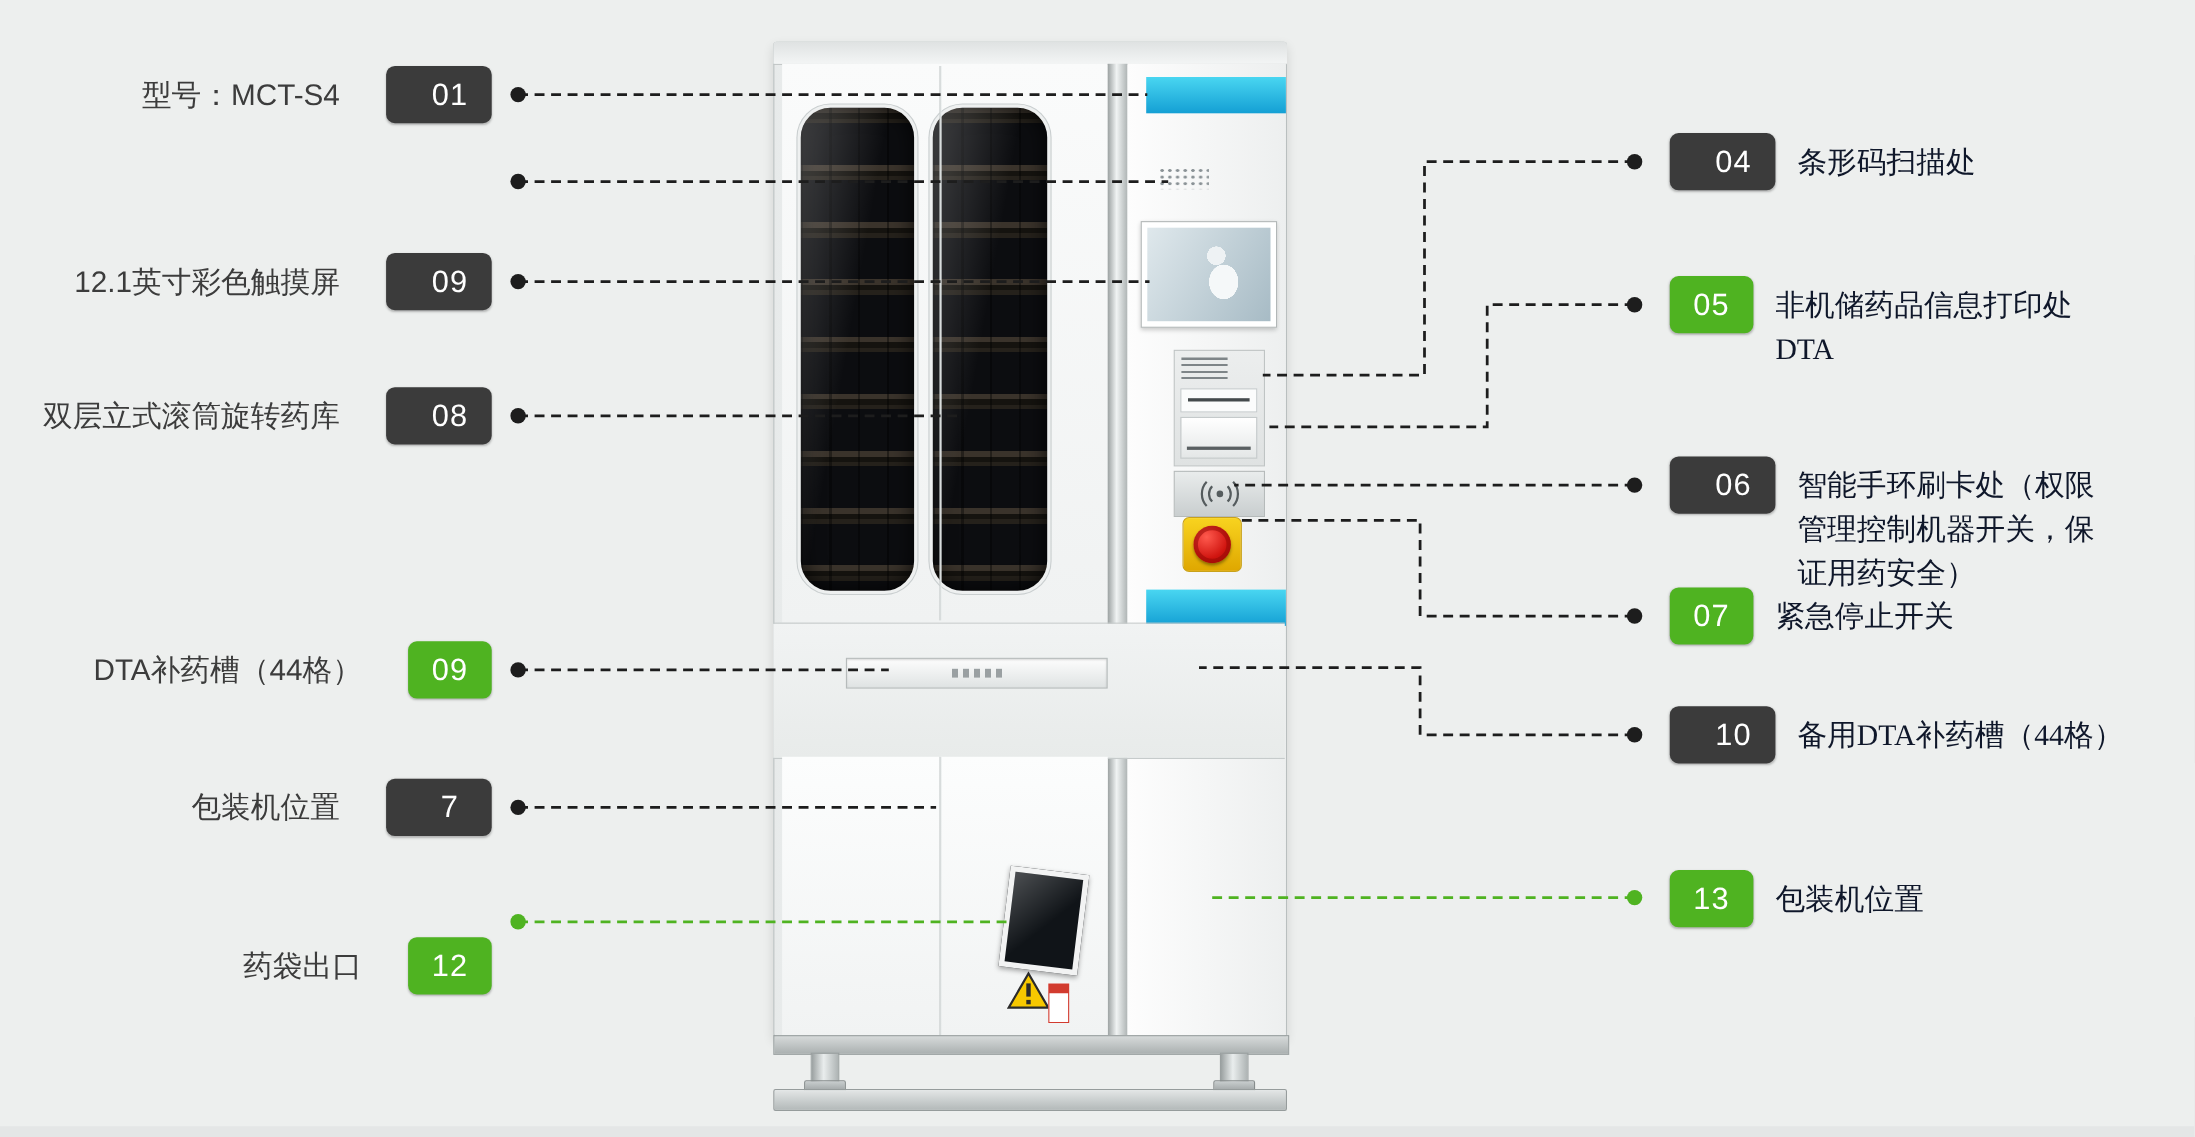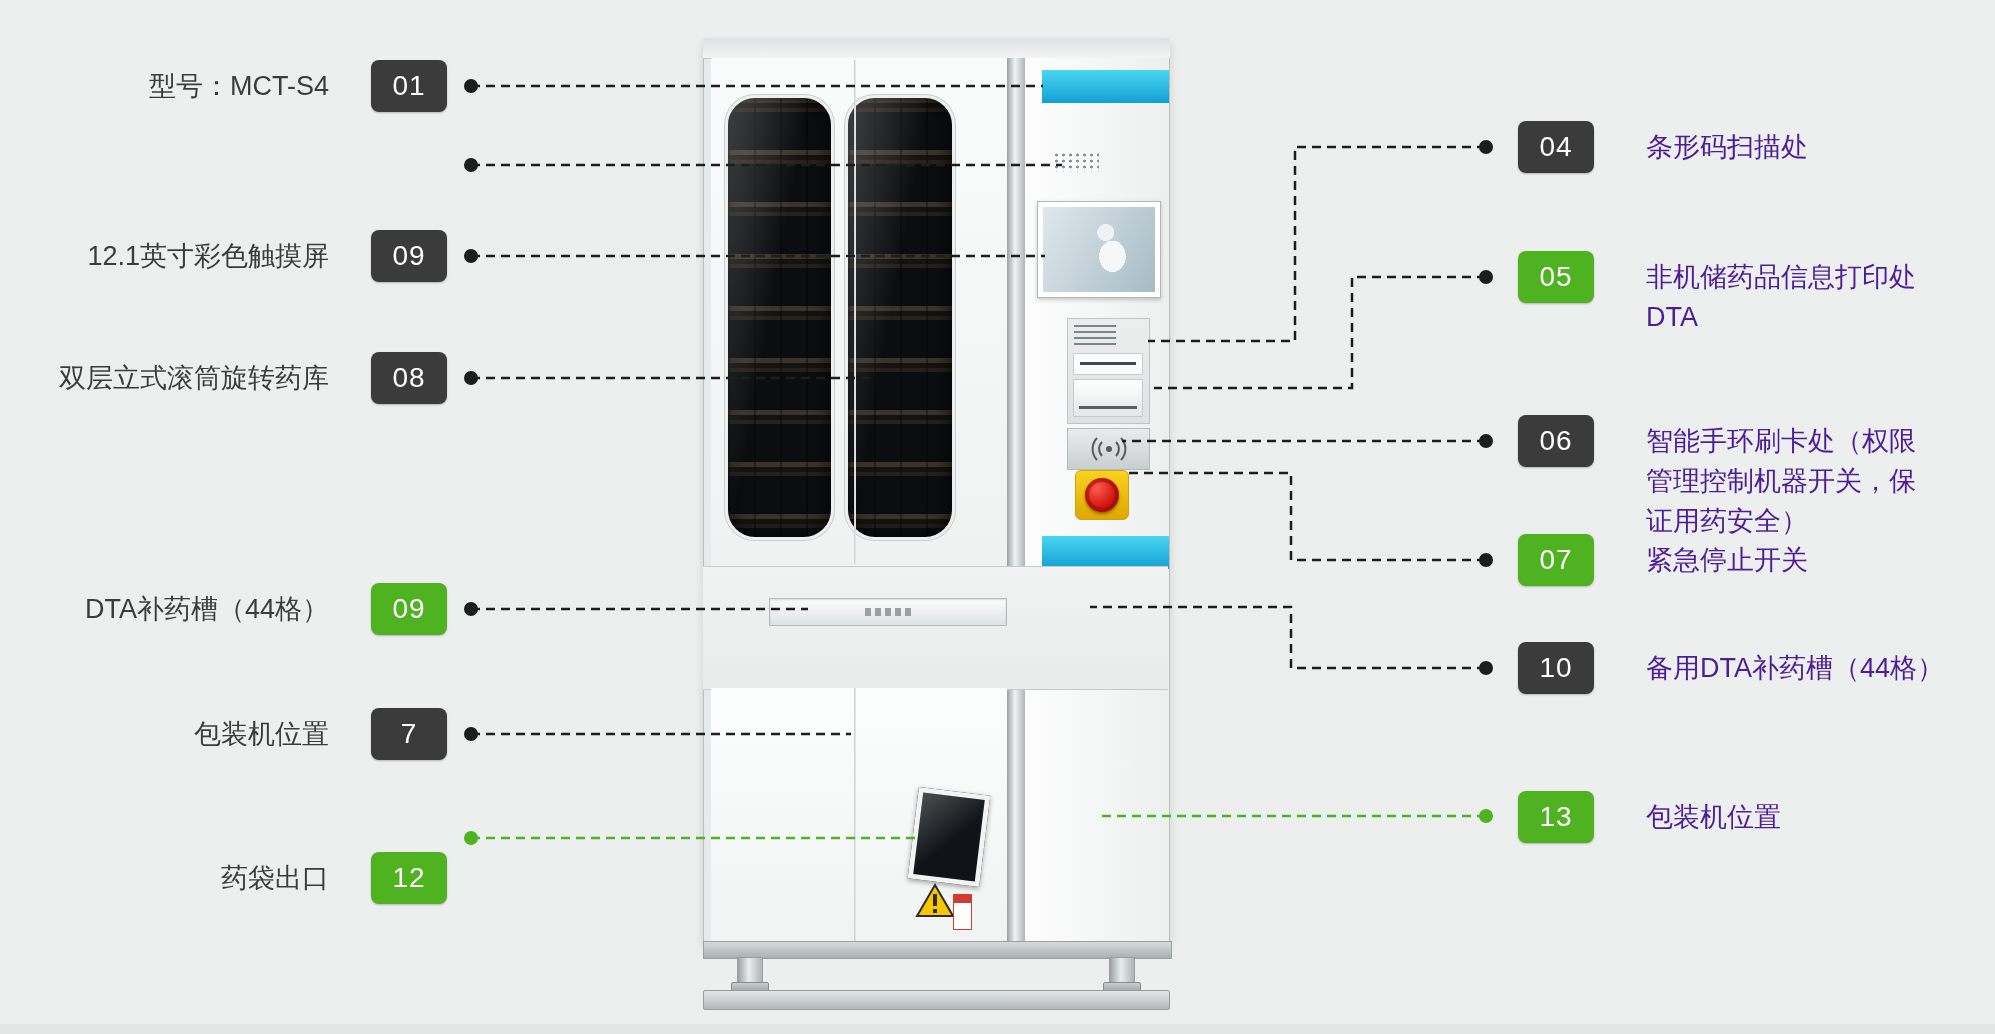--- a/index.html
+++ b/index.html
@@ -2,26 +2,26 @@
 <html style="--background: #edefee; --badge-dark: #3b3b3b; --badge-green: #4fb321; --line-dark: #1d1d1d; --line-green: #4fb321; --accent-cyan: #22bfe7;"><head>
 <meta charset="utf-8">
 <style>
   html,body{margin:0;padding:0;}
   body{font-family:"Liberation Sans","DejaVu Sans",sans-serif;background:#e4e6e6;}
   #stage{position:relative;width:1995px;height:1024px;background:var(--background,#edefee);overflow:hidden;}
 
   
   .badge{flex:none;width:76px;height:52px;border-radius:8px;display:flex;align-items:center;justify-content:center;
          color:#fff;font-size:28px;font-weight:500;letter-spacing:1px;box-shadow:0 1px 2px rgba(0,0,0,.25);}
-  .badge.dark{background:var(--badge-dark,#3b3b3b);}
+  .badge.dark{background:var(--badge-dark,#3b3b3b);padding-left:20px;}
   .badge.green{background:var(--badge-green,#4fb321);}
   .callout-l{position:absolute;left:0;width:447px;height:52px;display:flex;align-items:center;justify-content:flex-end;gap:42px;}
   .llabel{font-size:27px;color:#3c3c3c;white-space:nowrap;}
-  .callout-r{position:absolute;left:1518px;display:flex;align-items:flex-start;gap:52px;}
-  .rlabel{font-size:27px;color:#4c1d95;line-height:40px;padding-top:6px;white-space:nowrap;}
+  .callout-r{position:absolute;left:1518px;display:flex;align-items:flex-start;gap:20px;}
+  .rlabel{font-size:27px;color:#0f172a;line-height:40px;padding-top:6px;white-space:nowrap;font-family:Liberation Serif, serif;}
   .rlabel.wrap{white-space:normal;width:296px;}
 
   
   #leaders{position:absolute;left:0;top:0;pointer-events:none;}
   .lead{fill:none;stroke:var(--line-dark,#1d1d1d);stroke-width:2.5;stroke-dasharray:9 6;}
   .lead.green{stroke:var(--line-green,#4fb321);}
   .dot{fill:var(--line-dark,#1d1d1d);}
   .dot.green{fill:var(--line-green,#4fb321);}
 
   

